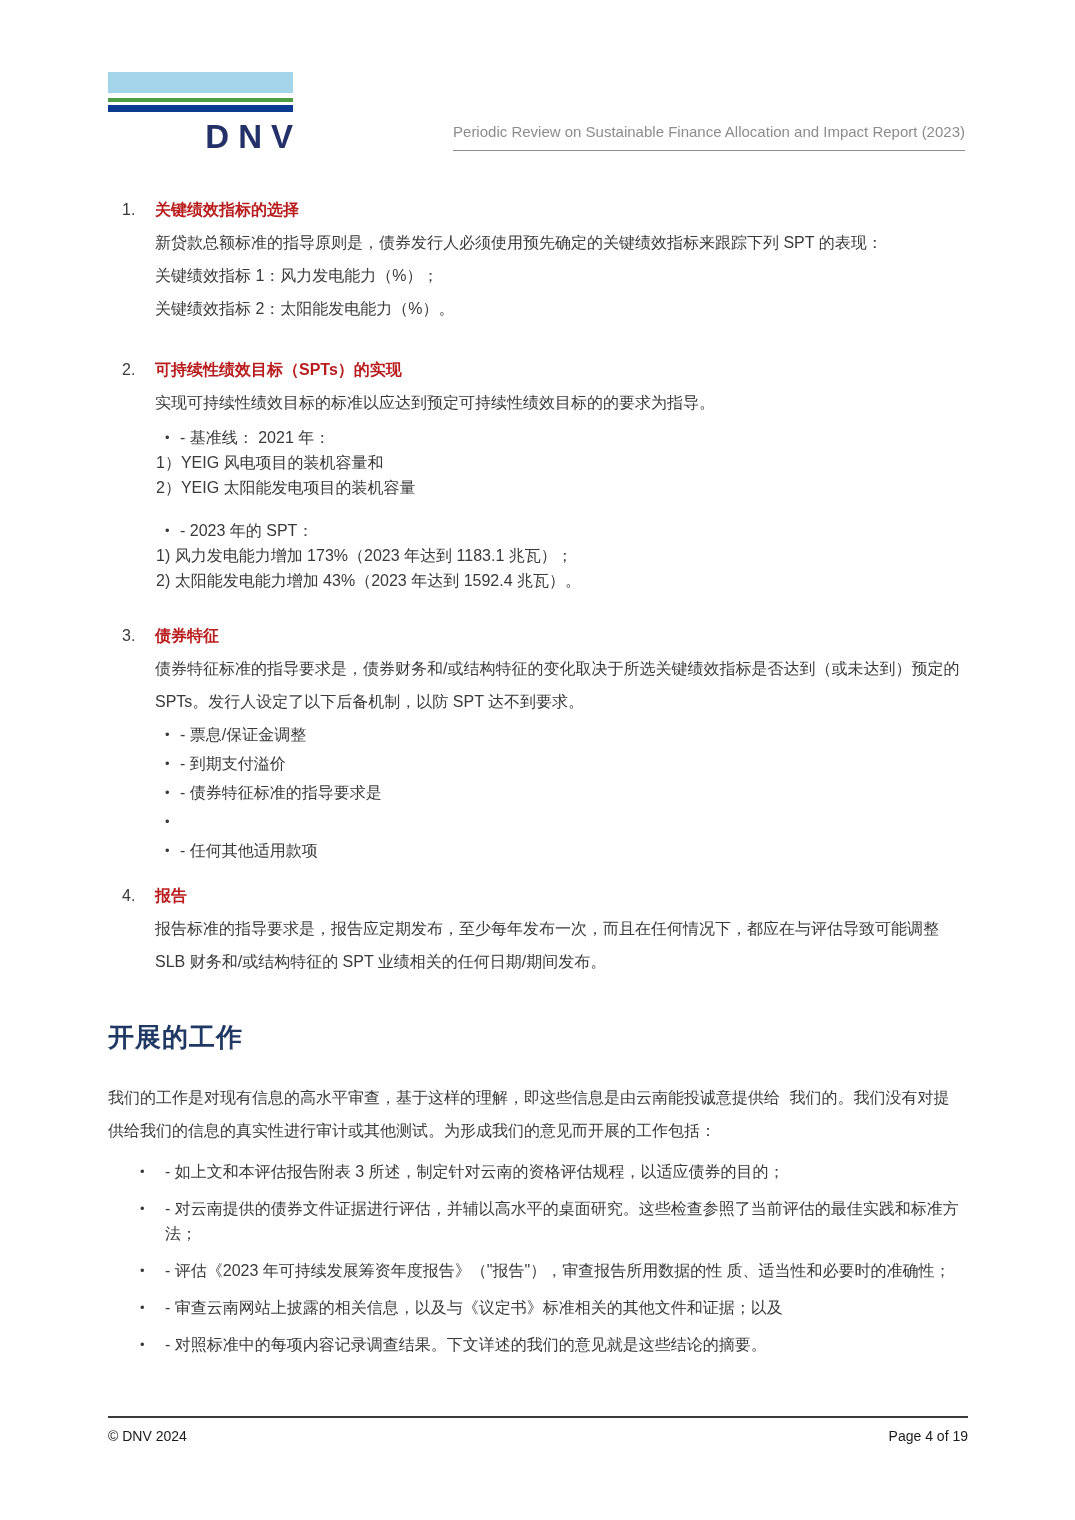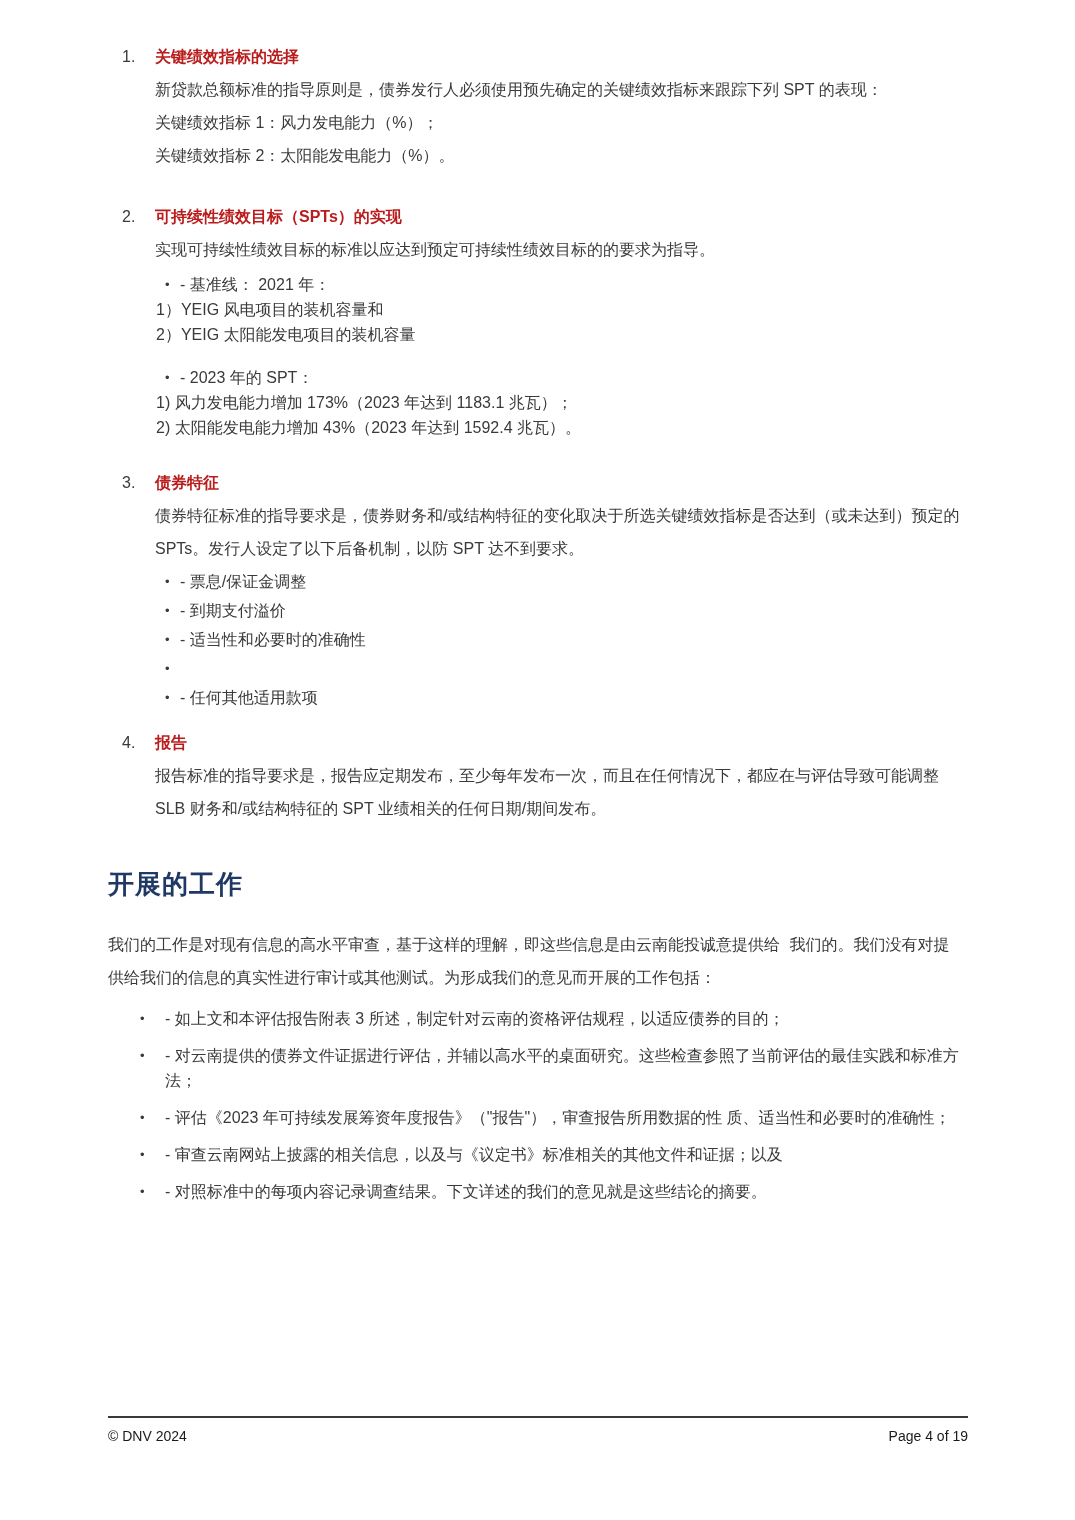--- a/index.html
+++ b/index.html
@@ -72,20 +72,29 @@
     padding-top:11px;
     display:flex; justify-content:space-between;
     font-size:14px; line-height:1; color:#1a1a1a;
   }
 </style>
 </head>
 <body>
 
 <div class="page">
 
+  <div class="header">
+    <div class="logo">
+      <div class="bar-sky"></div>
+      <div class="bar-green"></div>
+      <div class="bar-navy"></div>
+      <div class="logo-word">DNV</div>
+    </div>
+    <div class="header-title">Periodic Review on Sustainable Finance Allocation and Impact Report (2023)</div>
+  </div>
 
   <div class="content">
 
     <div class="sec1">
       <div class="sec-head">
         <span class="sec-num">1.</span>
         <span class="sec-title">关键绩效指标的选择</span>
       </div>
       <p class="para">新贷款总额标准的指导原则是，债券发行人必须使用预先确定的关键绩效指标来跟踪下列 SPT 的表现：</p>
       <p class="para">关键绩效指标 1：风力发电能力（%）；</p>
@@ -126,21 +135,21 @@
         <div class="bullet">
           <span class="dot">•</span>
           <span>- 票息/保证金调整</span>
         </div>
         <div class="bullet">
           <span class="dot">•</span>
           <span>- 到期支付溢价</span>
         </div>
         <div class="bullet">
           <span class="dot">•</span>
-          <span>- 适当性和必要时的准确性</span>
+          <span>- 债券特征标准的指导要求是</span>
         </div>
         <div class="bullet">
           <span class="dot">•</span>
         </div>
         <div class="bullet">
           <span class="dot">•</span>
           <span>- 任何其他适用款项</span>
         </div>
       </div>
     </div>

